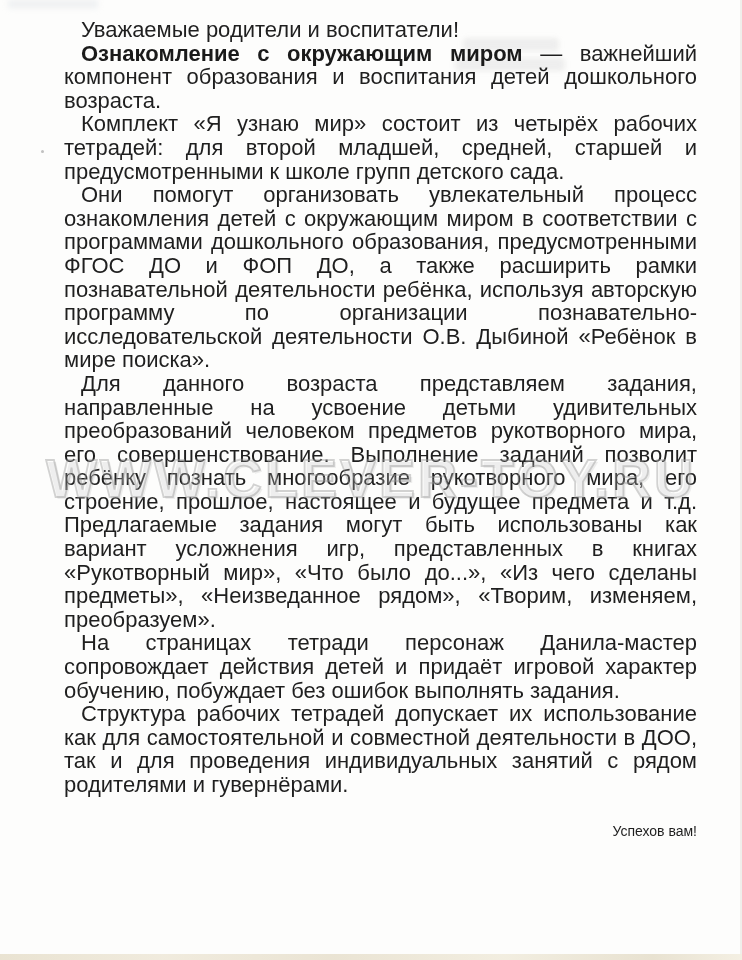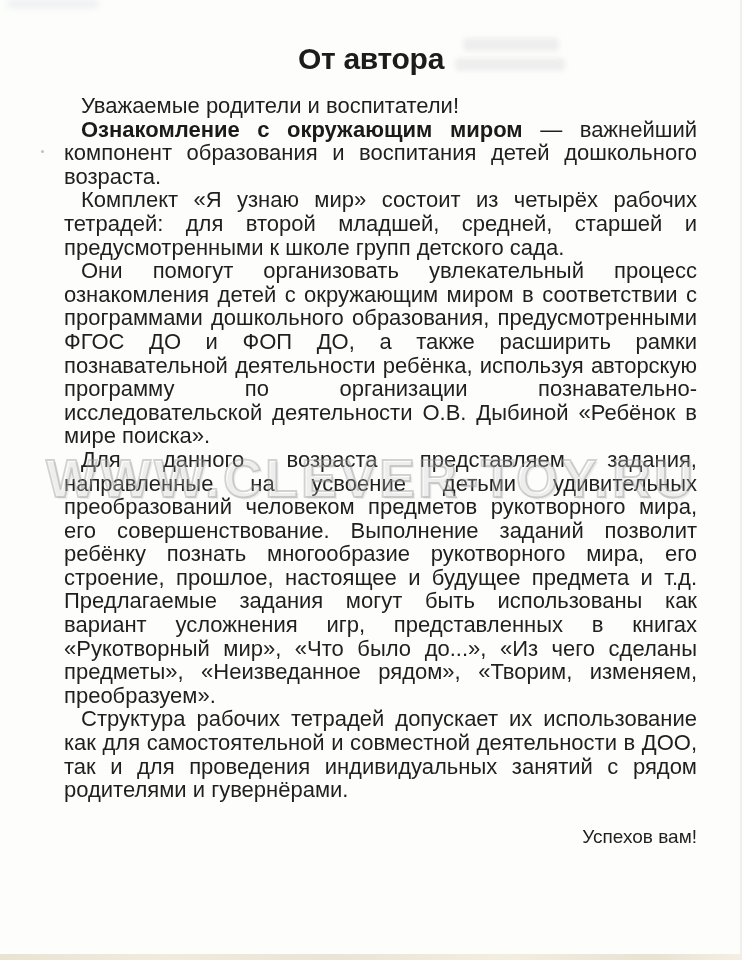--- a/index.html
+++ b/index.html
@@ -74,21 +74,21 @@
   .para {
     margin: 0;
     text-indent: 17px;
   }
   .para strong {
     font-weight: bold;
     color: #1a1a1a;
   }
   .closing {
     margin: 23px 45px 0 64px;
-    font-size: 19px;
+    font-size: 14px;
     line-height: 23.6px;
     text-align: right;
   }
   .watermark {
     position: absolute;
     top: 450px;
     left: 0;
     width: 742px;
     text-align: center;
     font-size: 54px;
@@ -126,36 +126,36 @@
 
 <div class="page">
 
   <div class="smudge"></div>
 
   <div class="ghost">
     <div class="g-line1"></div>
     <div class="g-line2"></div>
   </div>
 
-  <h1 class="title">От автора</h1>
 
   <div class="speck"></div>
 
   <div class="body-text">
     <p class="para">Уважаемые родители и воспитатели!</p>
 
     <p class="para"><strong>Ознакомление с окружающим миром</strong><span> — важнейший компонент образования и воспитания детей дошкольного возраста.</span></p>
 
     <p class="para">Комплект «Я узнаю мир» состоит из четырёх рабочих тетрадей: для второй младшей, средней, старшей и предусмотренными к школе групп детского сада.</p>
 
     <p class="para">Они помогут организовать увлекательный процесс ознакомления детей с окружающим миром в соответствии с программами дошкольного образования, предусмотренными ФГОС ДО и ФОП ДО, а также расширить рамки познавательной деятельности ребёнка, используя авторскую программу по организации познавательно-исследовательской деятельности О.В. Дыбиной «Ребёнок в мире поиска».</p>
 
 
     <p class="para">Для данного возраста представляем задания, направленные на усвоение детьми удивительных преобразований человеком предметов рукотворного мира, его совершенствование. Выполнение заданий позволит ребёнку познать многообразие рукотворного мира, его строение, прошлое, настоящее и будущее предмета и т.д. Предлагаемые задания могут быть использованы как вариант усложнения игр, представленных в книгах «Рукотворный мир», «Что было до...», «Из чего сделаны предметы», «Неизведанное рядом», «Творим, изменяем, преобразуем».</p>
 
+    <p class="para">На страницах тетради персонаж Данила-мастер сопровождает действия детей и придаёт игровой характер обучению, побуждает без ошибок выполнять задания.</p>
 
     <p class="para">Структура рабочих тетрадей допускает их использование как для самостоятельной и совместной деятельности в ДОО, так и для проведения индивидуальных занятий с рядом родителями и гувернёрами.</p>
   </div>
 
   <p class="closing">Успехов вам!</p>
 
   <div class="watermark">WWW.CLEVER-TOY.RU</div>
 
   <div class="scan-edge-right"></div>
   <div class="scan-edge-bottom"></div>

